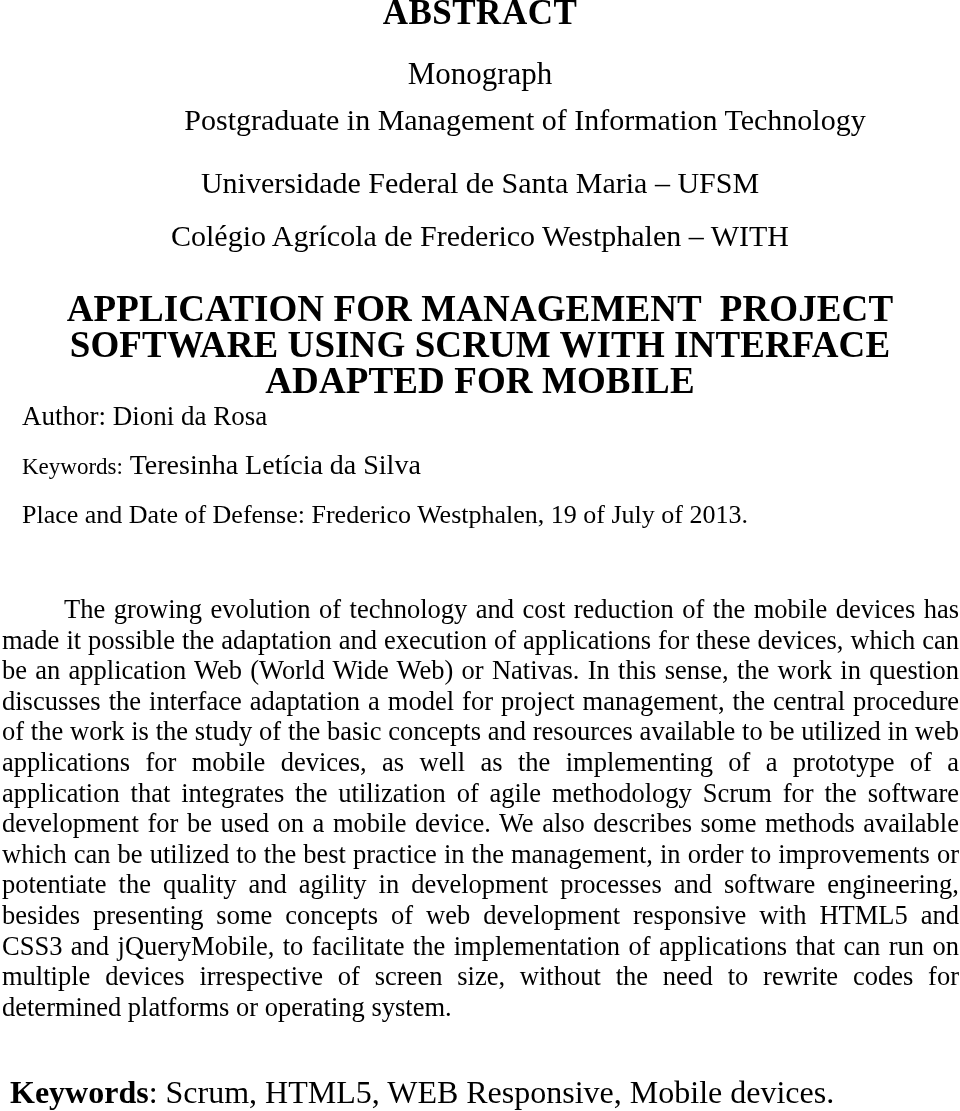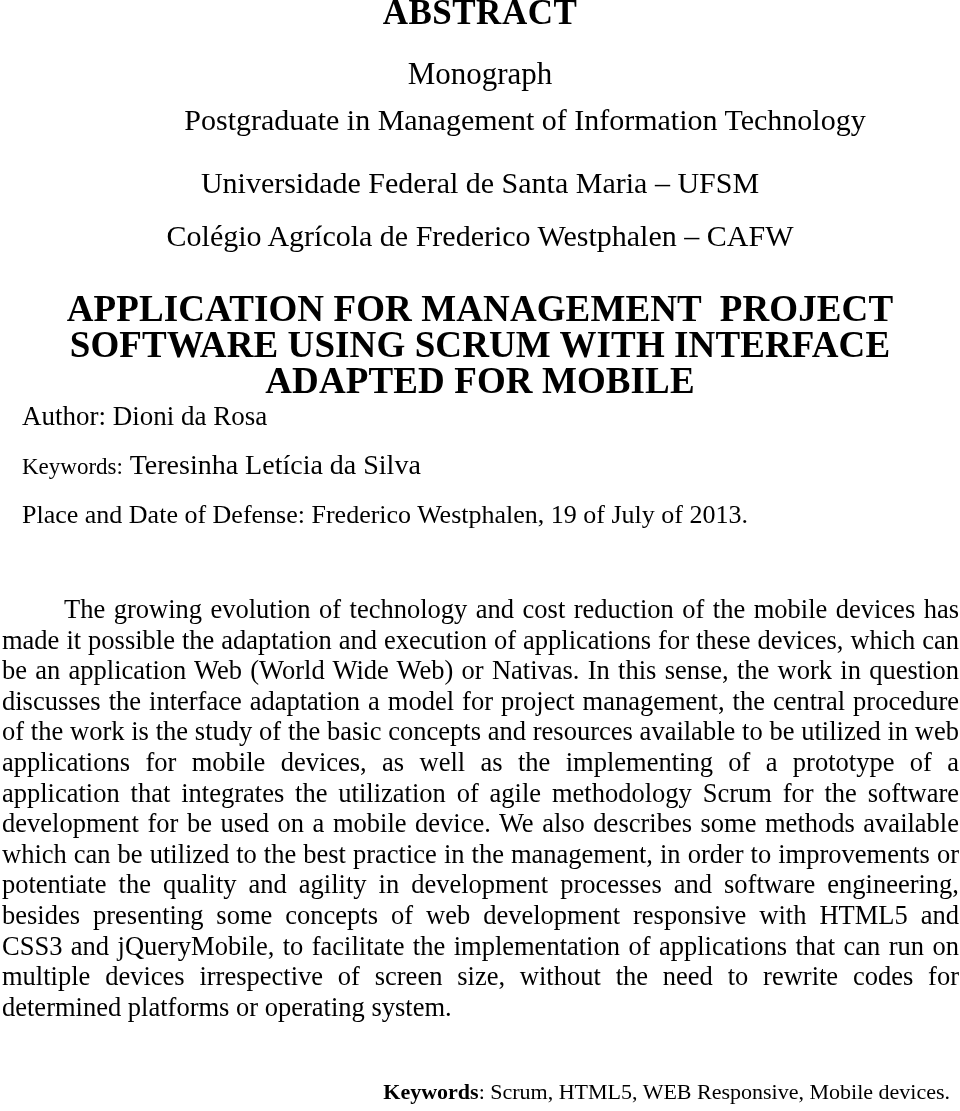--- a/index.html
+++ b/index.html
@@ -107,42 +107,42 @@
     text-indent: 62px;
     hyphens: none;
   }
 
   
   .keywords-line {
     position: absolute;
     top: 1076px;
     left: 10px;
     width: 940px;
-    text-align: right;
-    font-size: 22px;
+    text-align: left;
+    font-size: 32px;
     line-height: 32px;
   }
   .keywords-label {
     font-weight: bold;
   }
 </style>
 </head>
 <body>
 
 <div id="page" style="background: rgb(255, 255, 255); color: rgb(0, 0, 0);">
 
   <div class="abstract-heading">ABSTRACT</div>
 
   <div class="monograph">Monograph</div>
 
   <div class="institution-line inst-1">Postgraduate in Management of Information Technology</div>
 
   <div class="institution-line inst-2">Universidade Federal de Santa Maria – UFSM</div>
 
-  <div class="institution-line inst-3">Colégio Agrícola de Frederico Westphalen – CAFW</div>
+  <div class="institution-line inst-3">Colégio Agrícola de Frederico Westphalen – WITH</div>
 
   <div class="doc-title">APPLICATION FOR MANAGEMENT  PROJECT SOFTWARE USING SCRUM WITH INTERFACE ADAPTED FOR MOBILE</div>
 
   <div class="meta-line meta-author">Author: Dioni da Rosa</div>
 
   <div class="meta-line meta-advisor"><span class="advisor-label">Keywords:</span> <span class="advisor-name">Teresinha Letícia da Silva</span></div>
 
   <div class="meta-line meta-place">Place and Date of Defense: Frederico Westphalen, 19 of July of 2013.</div>
 
   <div class="abstract-body">The growing evolution of technology and cost reduction of the mobile devices has made it possible the adaptation and execution of applications for these devices, which can be an application Web (World Wide Web) or Nativas. In this sense, the work in question discusses the interface adaptation a model for project management, the central procedure of the work is the study of the basic concepts and resources available to be utilized in web applications for mobile devices, as well as the implementing of a prototype of a application that integrates the utilization of agile methodology Scrum for the software development for be used on a mobile device. We also describes some methods available which can be utilized to the best practice in the management, in order to improvements or potentiate the quality and agility in development processes and software engineering, besides presenting some concepts of web development responsive with HTML5 and CSS3 and jQueryMobile, to facilitate the implementation of applications that can run on multiple devices irrespective of screen size, without the need to rewrite codes for determined platforms or operating system.</div>

